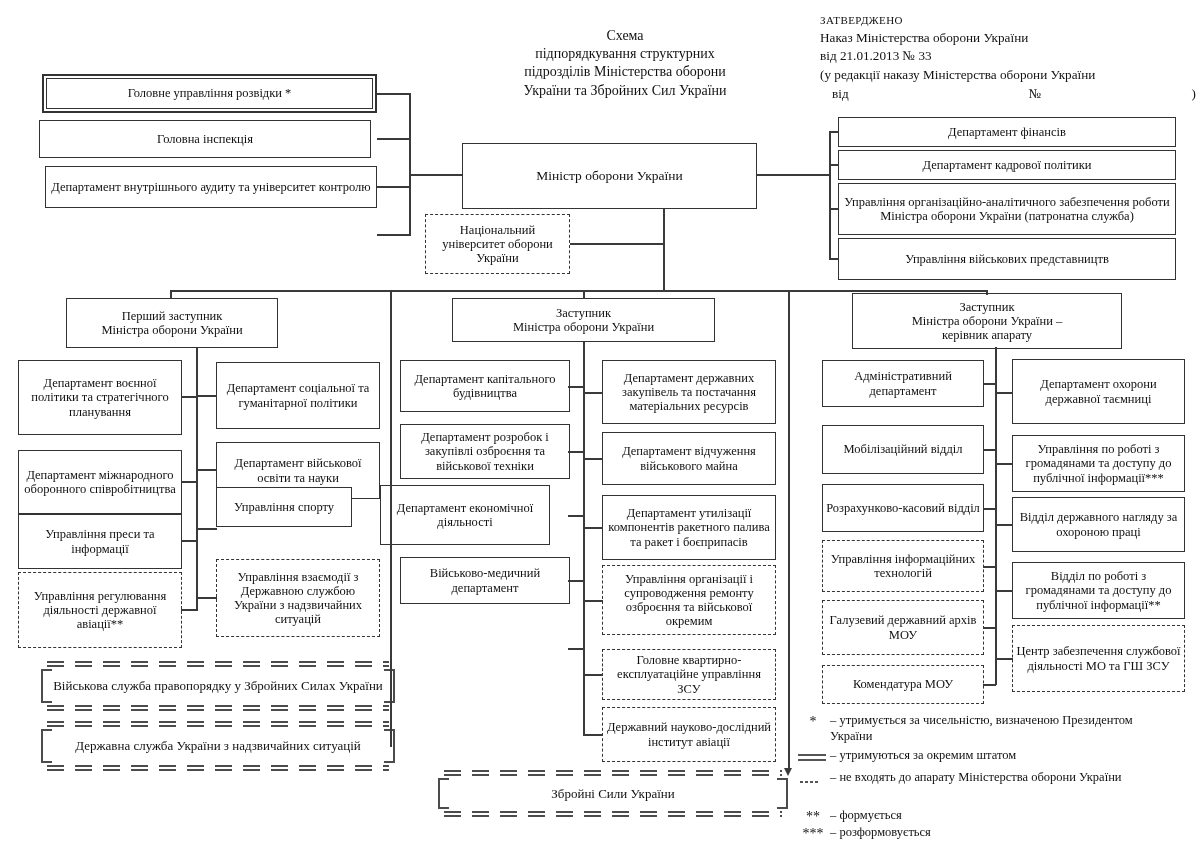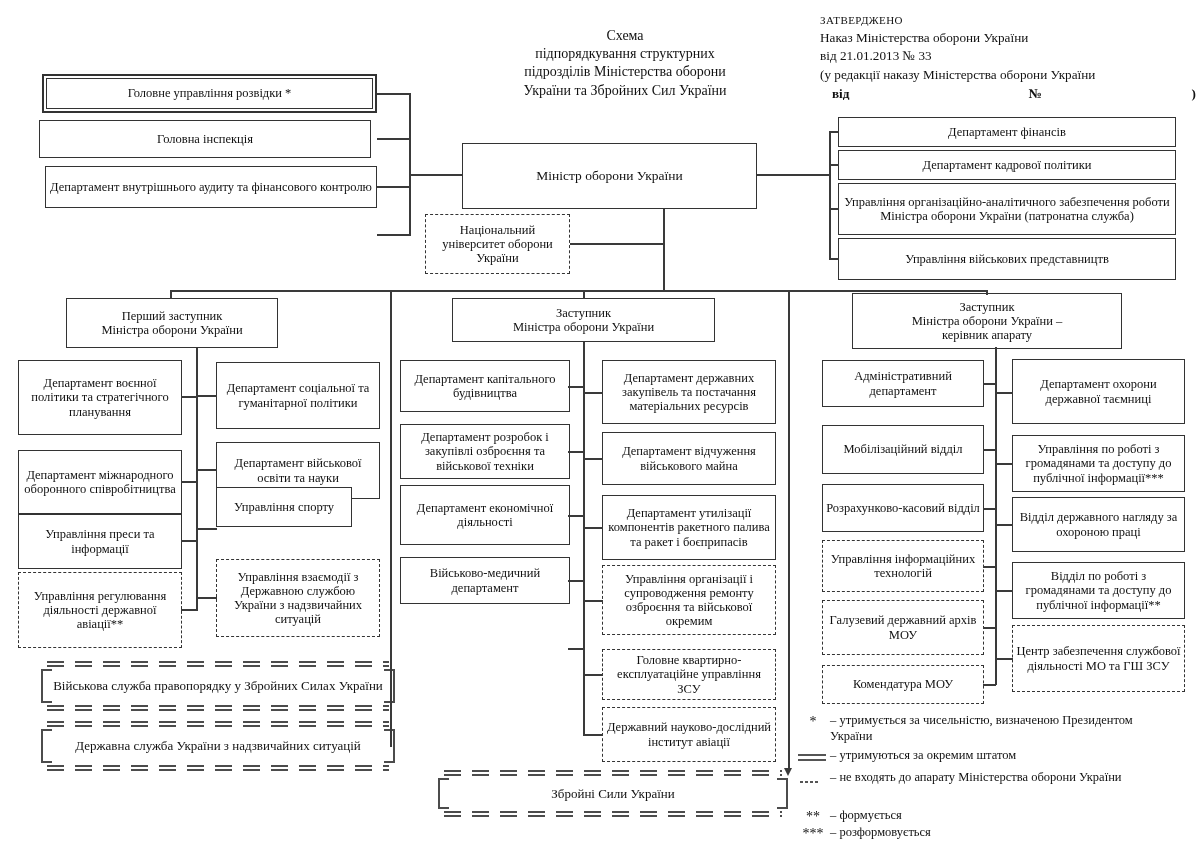--- a/index.html
+++ b/index.html
@@ -27,21 +27,21 @@
     background-size:calc(100% - 14px) 2px,calc(100% - 14px) 2px,calc(100% - 14px) 2px,calc(100% - 14px) 2px;
     background-position:7px 0,7px 4px,7px calc(100% - 4px),7px 100%;}
   .outside::before{content:"";position:absolute;left:1px;top:8px;bottom:8px;width:9px;
     border:2px solid #4c4c4c;border-right:none;}
   .outside::after{content:"";position:absolute;right:1px;top:8px;bottom:8px;width:9px;
     border:2px solid #4c4c4c;border-left:none;}
   .title{position:absolute;left:430px;top:20px;width:390px;text-align:center;
          font-size:14px;line-height:1.3;white-space:pre-line;}
   .approved{position:absolute;left:820px;top:6px;width:378px;font-size:13.2px;line-height:1.42;}
   .approved .stamp{font-size:11px;letter-spacing:.4px;}
-  .approved .blankline{display:flex;padding-left:12px;padding-right:2px;font-weight:bold;}
+  .approved .blankline{display:flex;padding-left:12px;padding-right:2px;}
   .approved .sp1{flex:1.2;} .approved .sp2{flex:1;}
   .legend-row{position:absolute;display:flex;align-items:flex-start;font-size:12.5px;line-height:1.25;}
   .legend-sym{flex:0 0 34px;width:34px;text-align:center;font-size:14px;}
   .sym-dbl{width:28px;height:3px;border-top:2.5px solid #555;border-bottom:2.5px solid #555;margin:5px 3px 0 0;}
   .sym-dash{width:18px;height:2px;margin:7px 8px 0 0;
     background:repeating-linear-gradient(90deg,#555 0 3px,transparent 3px 5px);}
 </style>
 </head>
 <body>
 
@@ -65,21 +65,21 @@
     </div>
   </div>
 
   <div class="box double" style="left:42px;top:67px;width:335px;height:39px">
       <span>Головне управління розвідки *</span>
     </div>
   <div class="box" style="left:39px;top:113px;width:332px;height:38px">
       <span>Головна інспекція</span>
     </div>
   <div class="box" style="left:45px;top:159px;width:332px;height:42px">
-      <span>Департамент внутрішнього аудиту та фінансового контролю</span>
+      <span>Департамент внутрішнього аудиту та університет контролю</span>
     </div>
 
   <div class="box" style="left:462px;top:136px;width:295px;height:66px;font-size:13.5px">
       <span>Міністр оборони України</span>
     </div>
   <div class="box dashed" style="left:425px;top:207px;width:145px;height:60px">
       <span>Національний університет оборони України</span>
     </div>
 
   <div class="box" style="left:838px;top:110px;width:338px;height:30px">
@@ -133,21 +133,21 @@
   <div class="box dashed" style="left:216px;top:552px;width:164px;height:78px">
       <span>Управління взаємодії з Державною службою України з надзвичайних ситуацій</span>
     </div>
 
   <div class="box" style="left:400px;top:353px;width:170px;height:52px">
       <span>Департамент капітального будівництва</span>
     </div>
   <div class="box" style="left:400px;top:417px;width:170px;height:55px">
       <span>Департамент розробок і закупівлі озброєння та військової техніки</span>
     </div>
-  <div class="box" style="left:400px;top:478px;width:170px;height:60px">
+  <div class="box" style="left:380px;top:478px;width:170px;height:60px">
       <span>Департамент економічної діяльності</span>
     </div>
   <div class="box" style="left:400px;top:550px;width:170px;height:47px">
       <span>Військово-медичний департамент</span>
     </div>
   <div class="box" style="left:602px;top:353px;width:174px;height:64px">
       <span>Департамент державних закупівель та постачання матеріальних ресурсів</span>
     </div>
   <div class="box" style="left:602px;top:425px;width:174px;height:53px">
       <span>Департамент відчуження військового майна</span>

